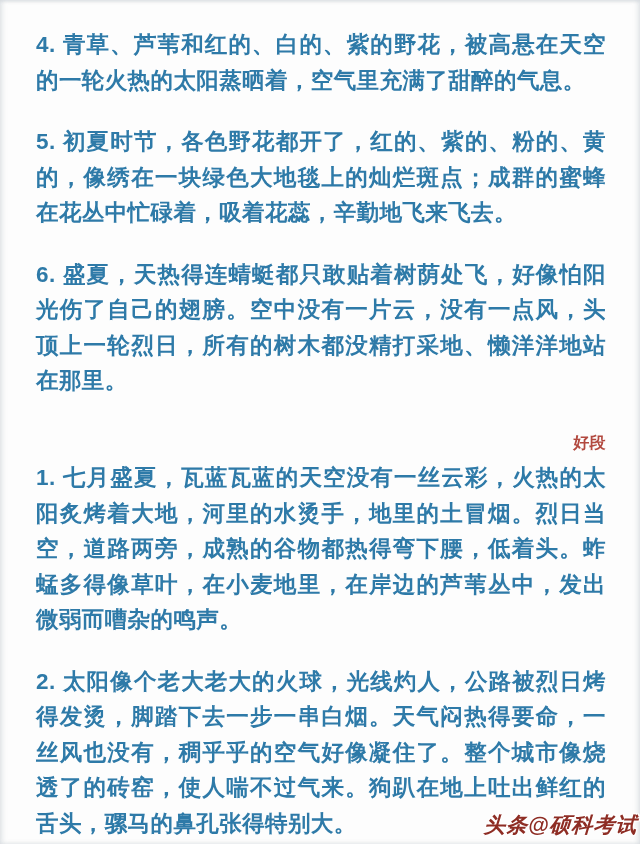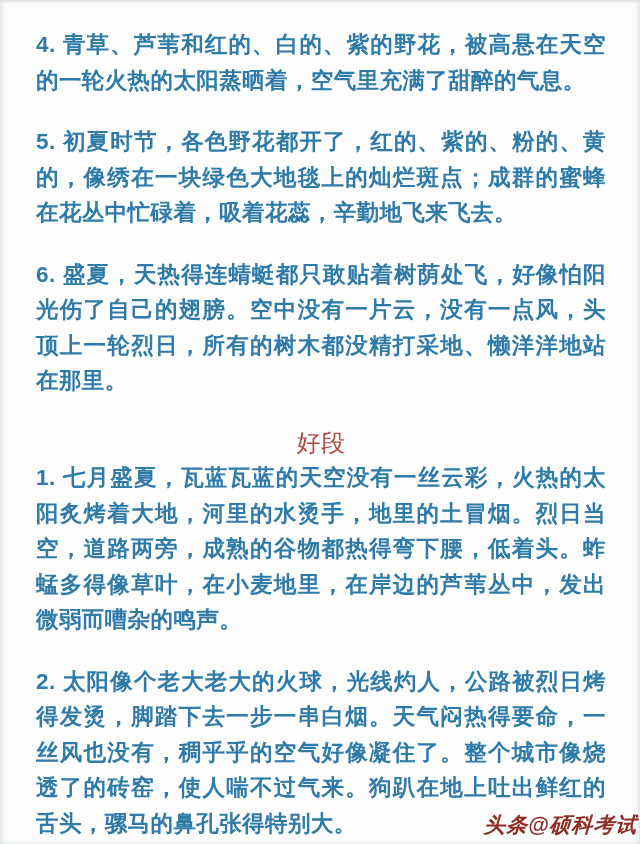--- a/index.html
+++ b/index.html
@@ -30,25 +30,25 @@
   }
   .para {
     margin: 0 0 26px 0;
     font-weight: 600;
   }
   .para:last-child {
     margin-bottom: 0;
   }
   .heading {
     margin: 0;
-    font-size: 24px;
+    font-size: 16px;
     line-height: 35.5px;
     color: #b2493f;
-    font-weight: 400;
-    text-align: center;
+    font-weight: 700;
+    text-align: right;
   }
   .watermark {
     position: absolute;
     right: 3px;
     bottom: 5px;
     font-size: 21px;
     font-weight: 700;
     font-style: italic;
     color: #8e2d24;
     letter-spacing: 1px;

